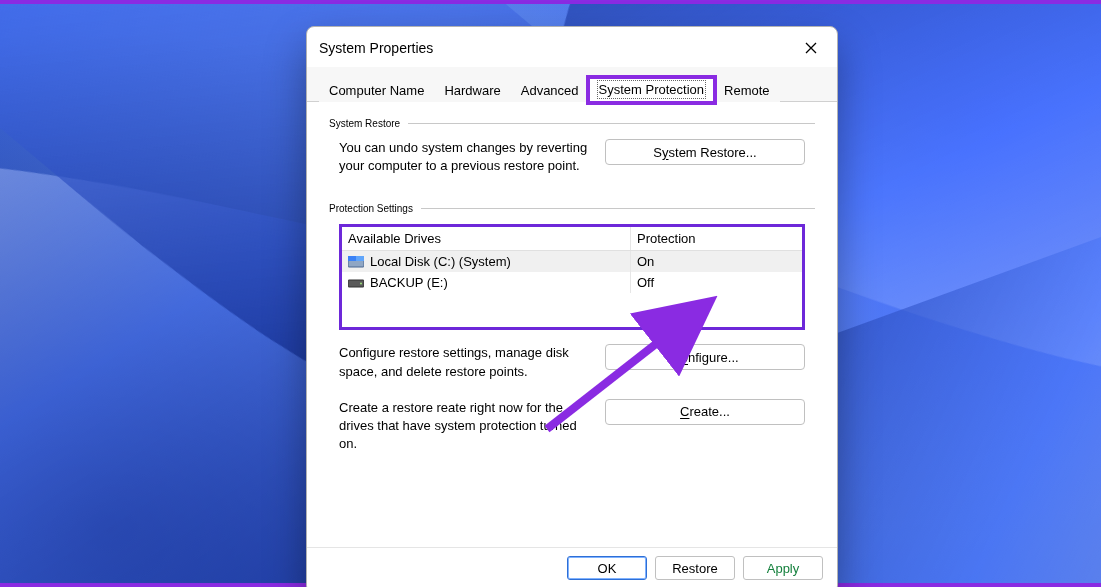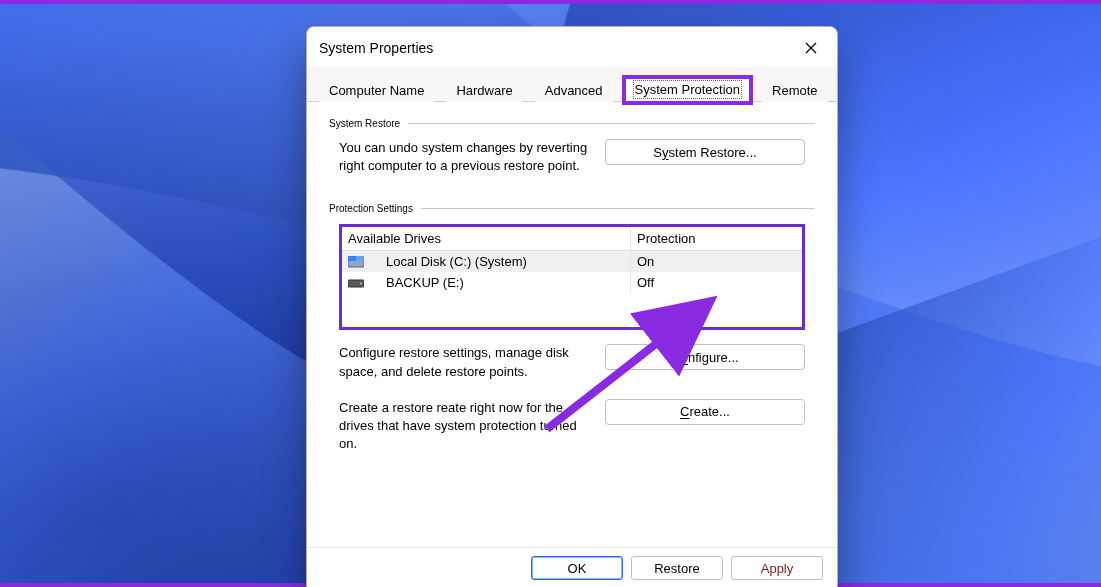--- a/index.html
+++ b/index.html
@@ -67,21 +67,21 @@
     width: 40px; height: 28px;
     display:flex; align-items:center; justify-content:center;
     border-radius:4px;
   }
   .close-x svg { width:12px; height:12px; }
 
   .tabstrip {
     display:flex;
     align-items: flex-end;
     padding: 8px 10px 0 12px;
-    gap: 12px;
+    gap: 0;
     border-bottom: 1px solid #d0d0d0;
     background:#f7f7f7;
     position:relative;
     height: 26px;
   }
   .tab {
     padding: 3px 9px 4px 9px;
     font-size: 13px;
     background:#f7f7f7;
     border:1px solid transparent;
@@ -162,41 +162,41 @@
     background:#fff;
     font-size:13px;
   }
   .drives-head > div { padding:4px 6px; }
   .col-drive { flex: 0 0 60%; border-right:1px solid #e6e6e6; }
   .col-prot  { flex: 1; }
   .drive-row {
     display:flex; font-size:13px;
   }
   .drive-row.sel { background:#f0f0f0; }
-  .drive-row > div { padding:3px 6px; display:flex; align-items:center; gap:22px; }
+  .drive-row > div { padding:3px 6px; display:flex; align-items:center; gap:6px; }
   .di { width:16px; height:12px; display:inline-block; }
 
   .footer {
     display:flex;
     justify-content:flex-end;
     gap:8px;
     padding: 8px 14px 12px 14px;
     border-top:1px solid #e5e5e5;
     background:#fff;
     border-radius:0 0 8px 8px;
   }
   .footer .fbtn {
-    width: 92px; height:24px;
+    width: 80px; height:24px;
     border:1px solid #c0c0c0;
     background:#fff;
     border-radius:3px;
     font:inherit;
   }
   .footer .fbtn.default { border-color:#2e6fd6; box-shadow: inset 0 0 0 1px #7fb2ff; }
-  .footer .fbtn:disabled { color:#7f1d1d; }
+  .footer .fbtn:disabled { color:#15803d; }
 
   
   .arrow {
     position:absolute;
     left: 215px;
     top: 192px;
     width: 230px;
     height: 140px;
     pointer-events:none;
   }
@@ -232,21 +232,21 @@
   </div>
 
   <div class="content">
 
 
     <div class="group-title">
       <span>System Restore</span>
       <span class="line"></span>
     </div>
     <div class="row">
-      <div class="desc">You can undo system changes by reverting right computer to a previous restore point.</div>
+      <div class="desc">You can undo system changes by reverting your computer to a previous restore point.</div>
       <button class="btn">
         <span>S</span>
           <span class="ul">y</span>
           <span>stem Restore...</span>
       </button>
     </div>
 
     <div class="group-title" style="margin-top:28px;">
       <span>Protection Settings</span>
       <span class="line"></span>

